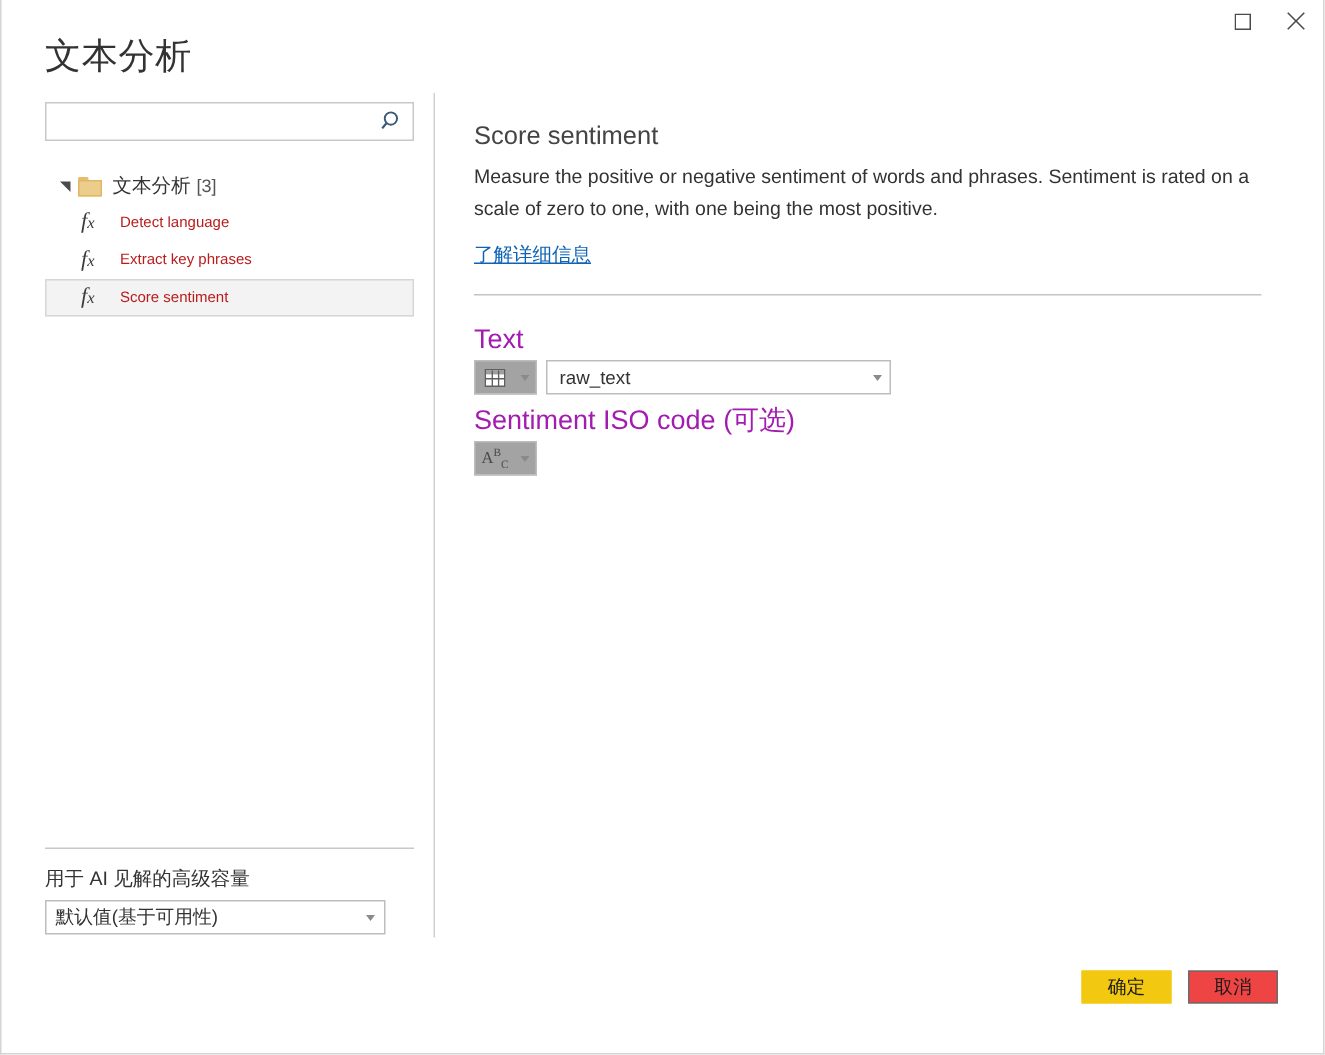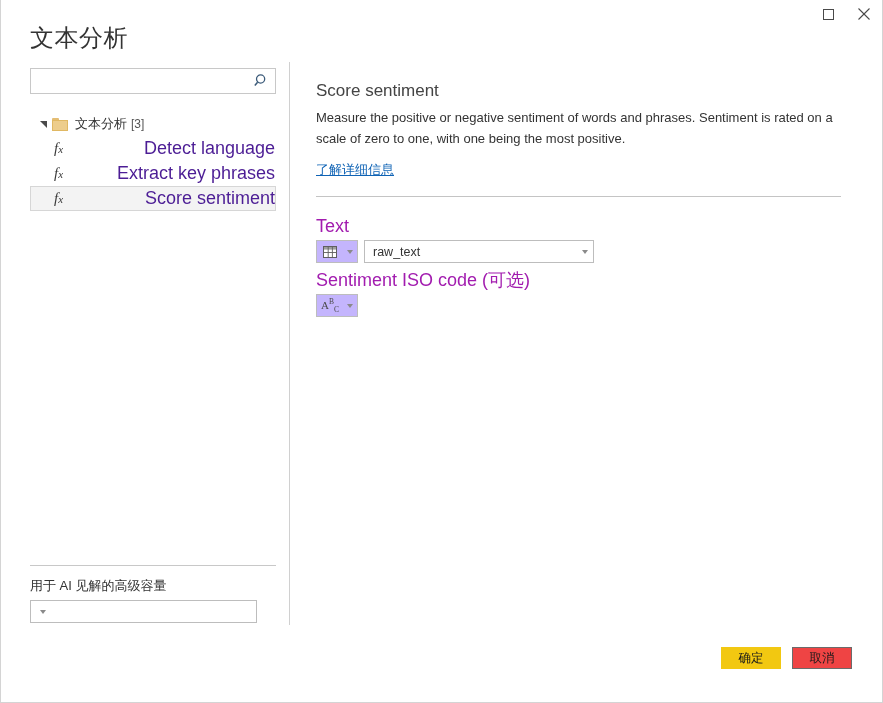--- a/index.html
+++ b/index.html
@@ -131,42 +131,41 @@
   }
 
   .tree-item {
     position: relative;
     height: 25px;
     display: flex;
     align-items: center;
     padding-left: 23px;
     cursor: default;
     border: 1px solid transparent;
-    justify-content: space-between;
   }
   .tree-item.selected {
     background: #f3f3f3;
     border: 1px solid #d6d6d6;
   }
   .fx-icon {
     width: 18px;
     margin-right: 8px;
     font-family: "Liberation Serif", serif;
     font-style: italic;
     font-size: 15px;
     color: #3b3b3b;
     text-align: left;
     line-height: 1;
   }
   .fx-icon .sub {
     font-size: 11px;
   }
   .item-label {
-    font-size: 18px;
-    color: #4c1d95;
+    font-size: 10px;
+    color: #b91c1c;
   }
 
   .left-divider {
     position: absolute;
     left: 29px; top: 505px;
     width: 246px; height: 1px;
     background: #c8c8c8;
   }
   .capacity-label {
     position: absolute;
@@ -242,21 +241,21 @@
     line-height: 18px;
     margin-bottom: 5px;
   }
   .field-row {
     display: flex;
     align-items: flex-end;
   }
   .type-btn {
     width: 42px; height: 23px;
     border: 1px solid #bdbdbd;
-    background: #c4b5fd;
+    background: #a3a3a3;
     display: flex;
     align-items: center;
     justify-content: space-between;
     padding: 0 4px 0 4px;
     margin-right: 6px;
     cursor: default;
   }
   .type-glyph {
     display: flex;
     align-items: center;
@@ -395,20 +394,21 @@
         <span class="item-label">Score sentiment</span>
       </div>
 
     </div>
 
     <div class="left-divider"></div>
 
     <div class="capacity-label">用于 AI 见解的高级容量</div>
 
     <div class="capacity-select">
+      <span class="val">默认值(基于可用性)</span>
       <span class="chevron"></span>
     </div>
 
   </div>
 
   <div class="pane-divider"></div>
 
   <div class="right-pane">
 
     <div class="section-title">Score sentiment</div>

